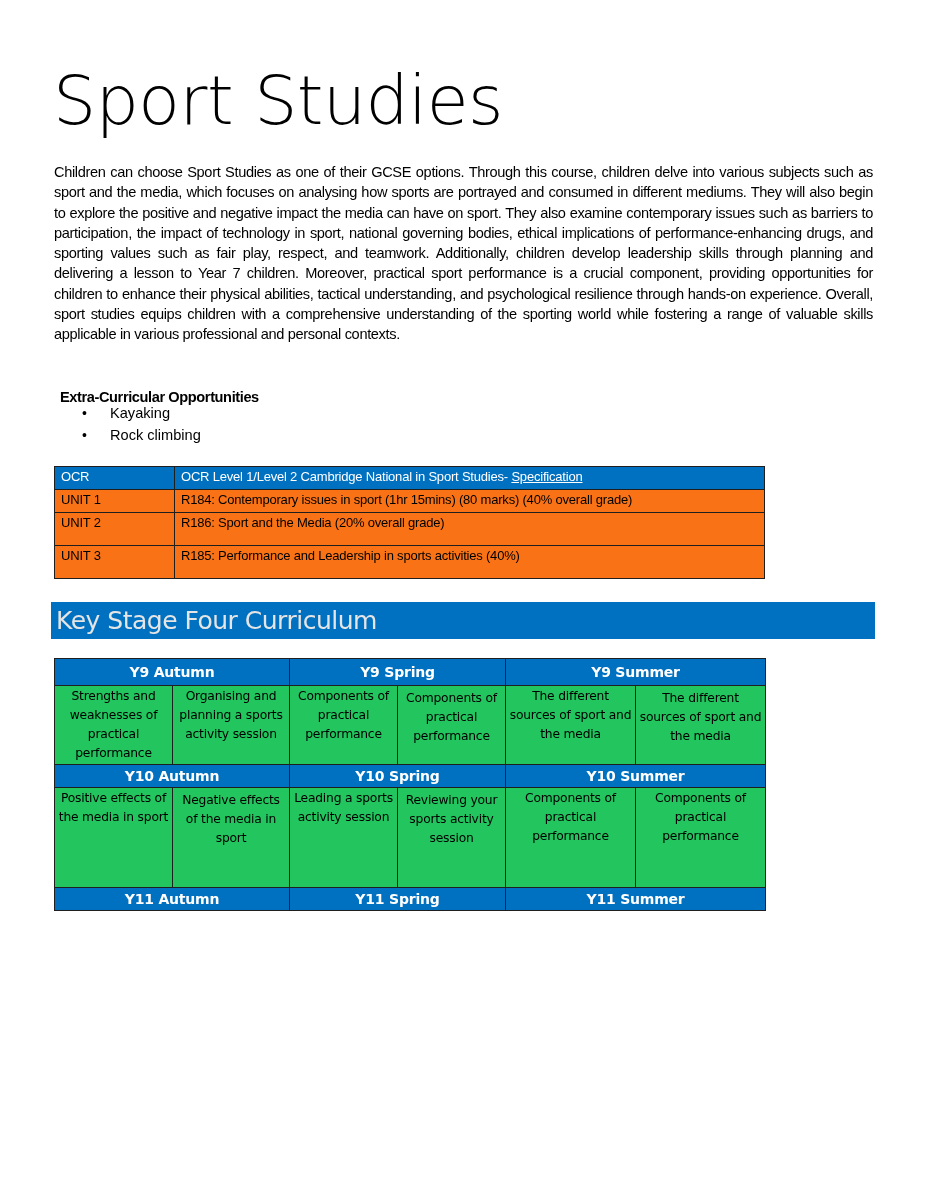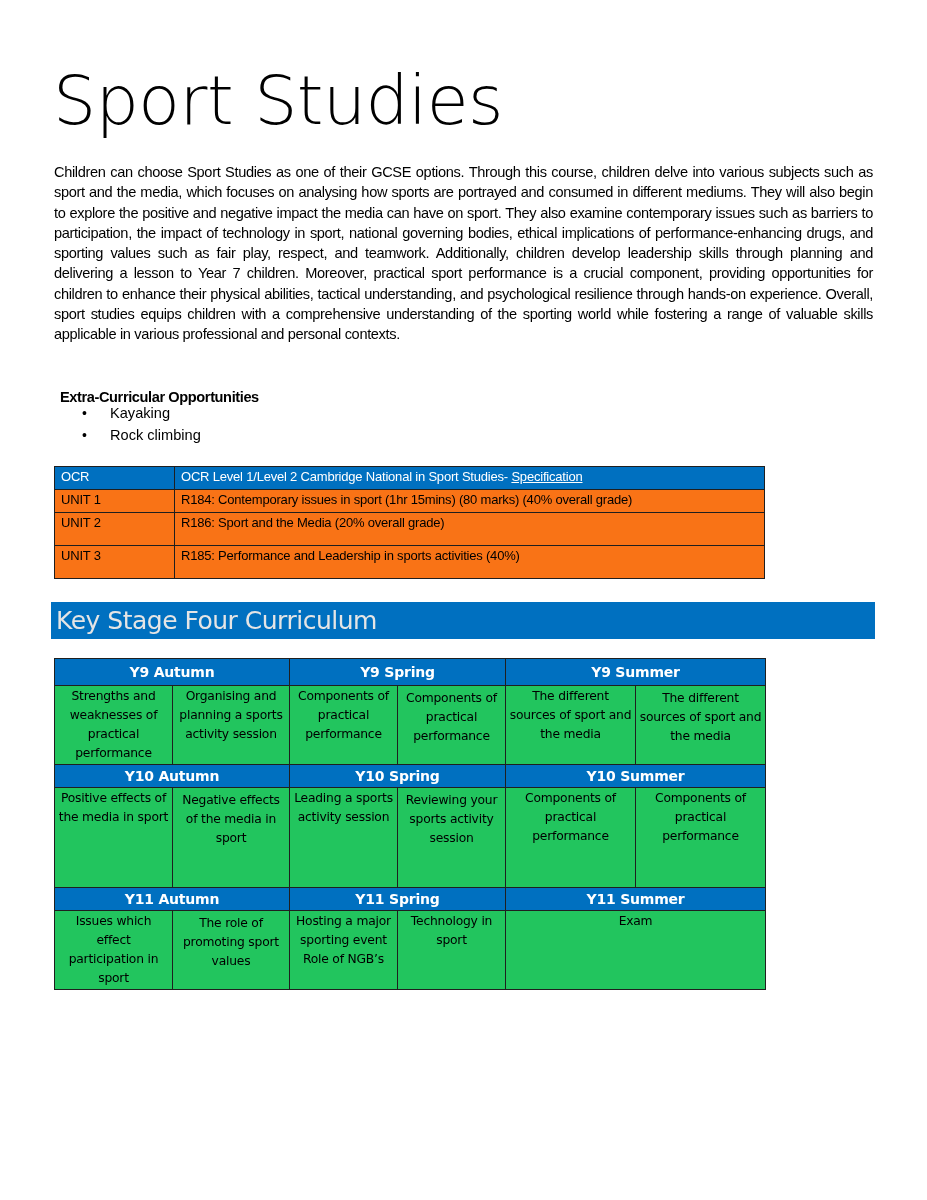--- a/index.html
+++ b/index.html
@@ -120,21 +120,14 @@
     <td>Leading a sports activity session</td>
     <td style="padding-top:3px">Reviewing your sports activity session</td>
     <td>Components of practical performance</td>
     <td>Components of practical performance</td>
   </tr>
   <tr class="term-head y11-head">
     <td colspan="2">Y11 Autumn</td>
     <td colspan="2">Y11 Spring</td>
     <td colspan="2">Y11 Summer</td>
   </tr>
-  <tr class="y11">
-    <td>Issues which effect participation in sport</td>
-    <td style="padding-top:3px">The role of promoting sport values</td>
-    <td>Hosting a major sporting event Role of NGB’s</td>
-    <td>Technology in sport</td>
-    <td colspan="2">Exam</td>
-  </tr>
 </tbody>
   </table>
 
 </body></html>

